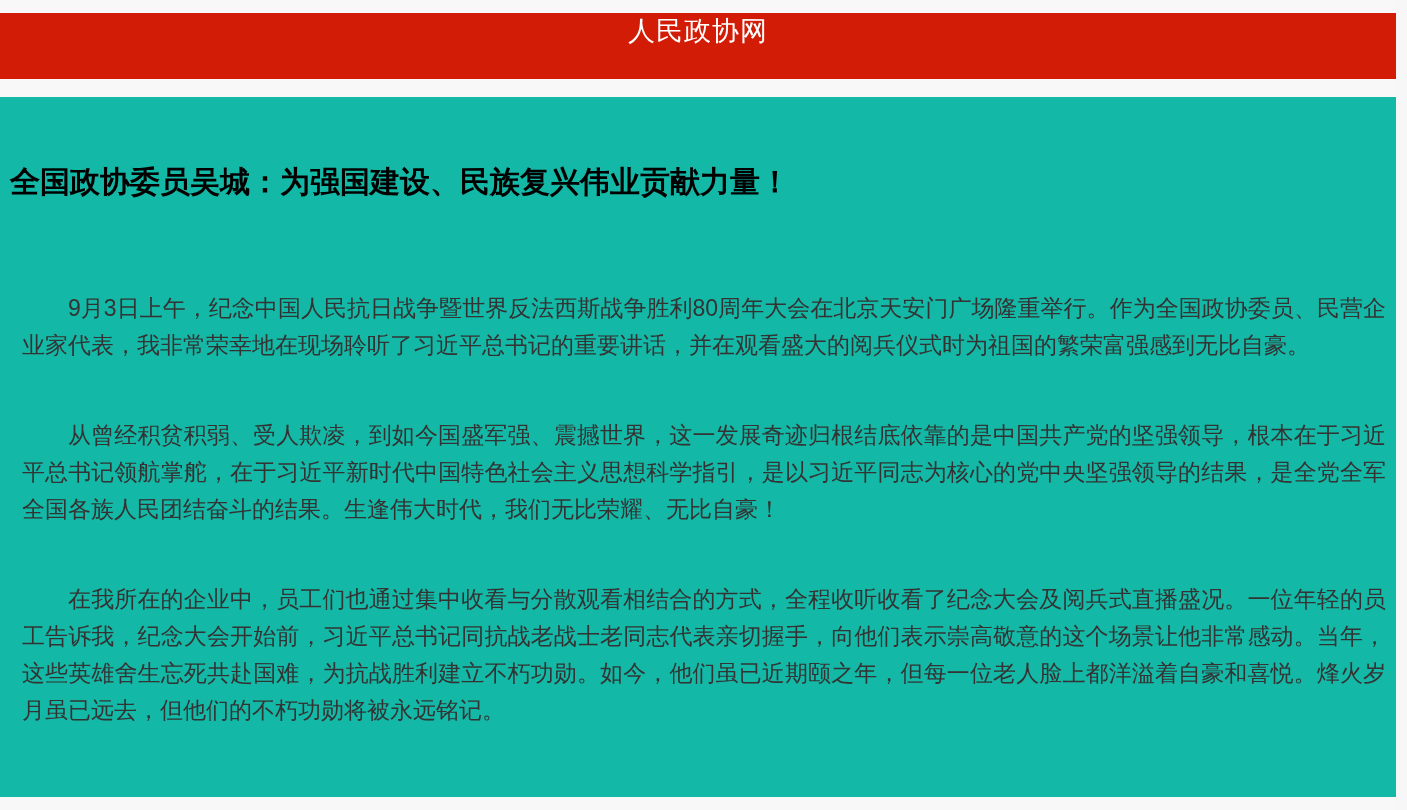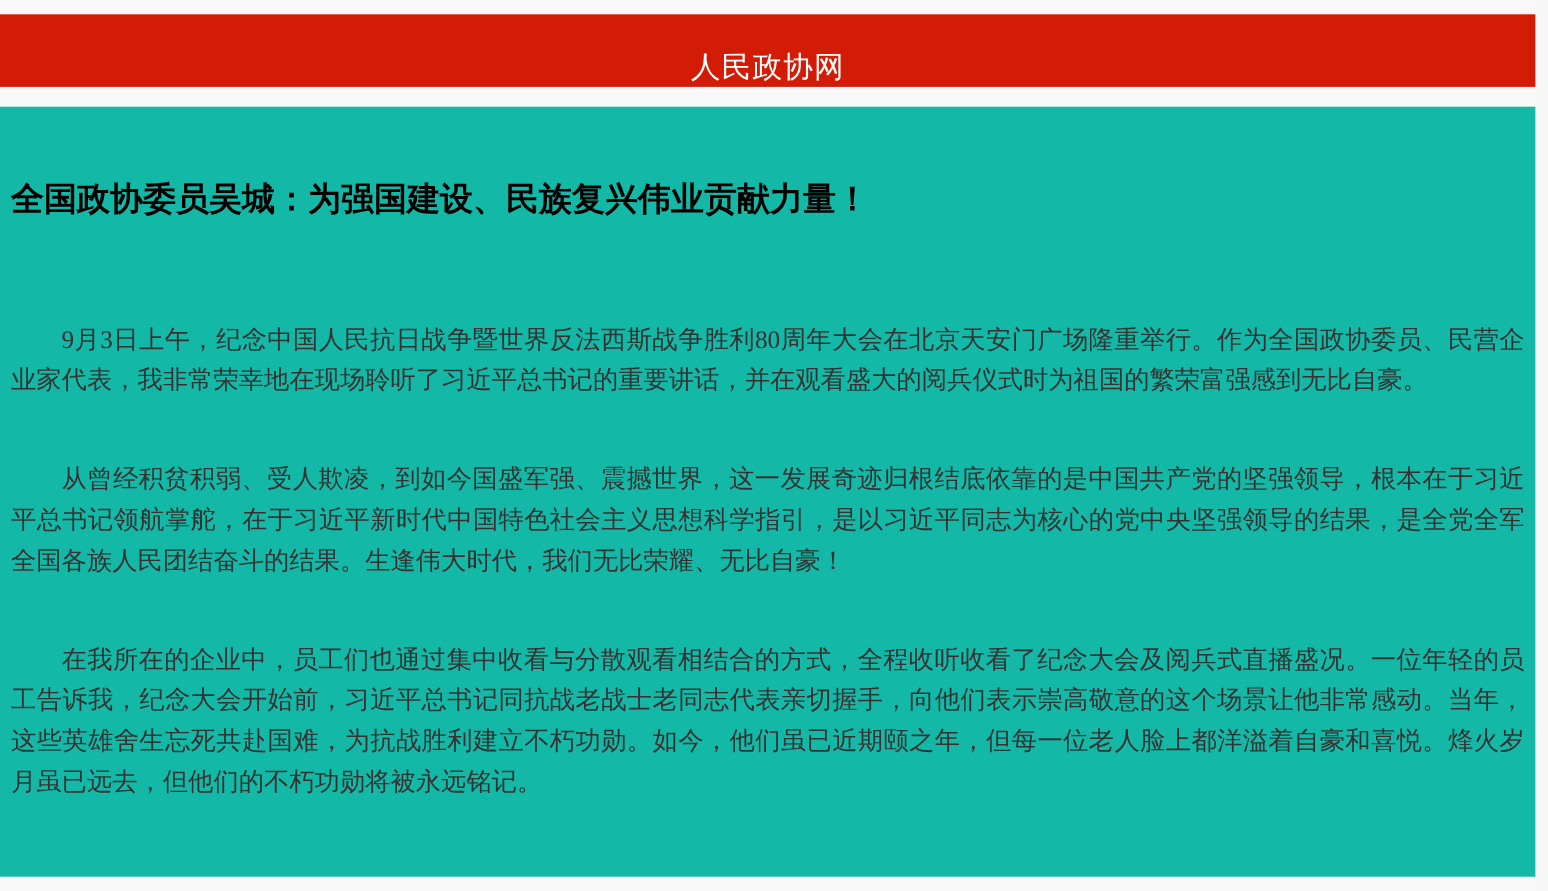--- a/index.html
+++ b/index.html
@@ -20,21 +20,21 @@
     background: #f7f7f8;
   }
   .top-gap {
     height: 13px;
   }
   .site-header {
     margin-right: 11px;
     height: 66px;
     background: #d21c05;
     display: flex;
-    align-items: flex-end;
+    align-items: flex-start;
     justify-content: center;
   }
   .site-title {
     color: #ffffff;
     font-size: 27px;
     letter-spacing: 1px;
   }
   .content {
     margin-top: 18px;
     margin-right: 11px;
@@ -44,27 +44,26 @@
     box-sizing: border-box;
   }
   .article-title {
     margin: 0;
     font-size: 30px;
     line-height: 37px;
     font-weight: bold;
     color: #000000;
   }
   .article-body p {
-    margin: 0 0 53px 0;
+    margin: 0 0 53px 12px;
     font-size: 23px;
     line-height: 37px;
     color: #333333;
     text-align: justify;
     text-indent: 2em;
-    font-family: Liberation Serif, serif;
   }
   .article-body p:first-child {
     margin-top: 90px;
   }
   .article-body p:last-child {
     margin-bottom: 0;
   }
 </style>
 </head>
 <body>

